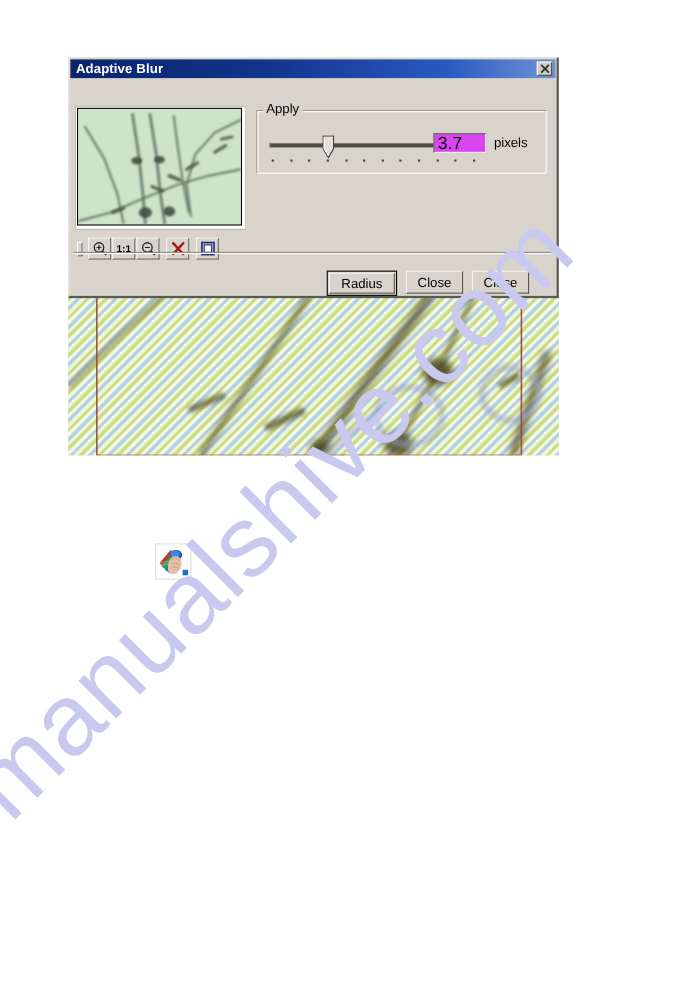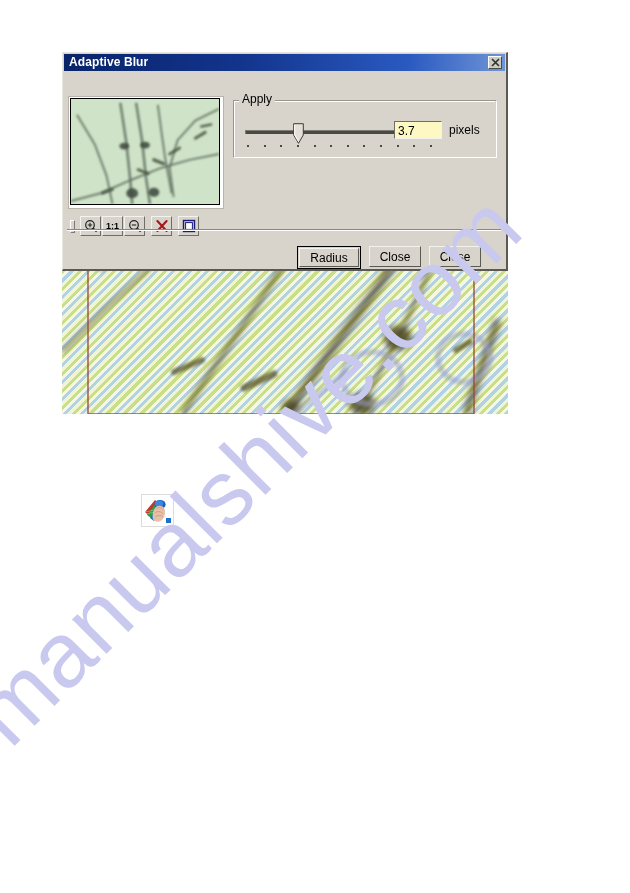--- a/index.html
+++ b/index.html
@@ -269,28 +269,28 @@
     height: 2px;
     background: #4a4a44;
   }
 
   #radius-field {
     position: absolute;
     left: 331px;
     top: 50px;
     width: 48px;
     height: 18px;
-    background: #fef9c3;
+    background: #d946ef;
     border-left: 1px solid #6e6e66;
     border-top: 1px solid #6e6e66;
     border-right: 1px solid #f4f2ee;
     border-bottom: 1px solid #f4f2ee;
     box-sizing: border-box;
     padding: 1px 0 0 3px;
-    font-size: 12px;
+    font-size: 16px;
     color: #000;
     line-height: 16px;
   }
   #radius-units {
     position: absolute;
     left: 386px;
     top: 52px;
     font-size: 12px;
     color: #000;
   }

